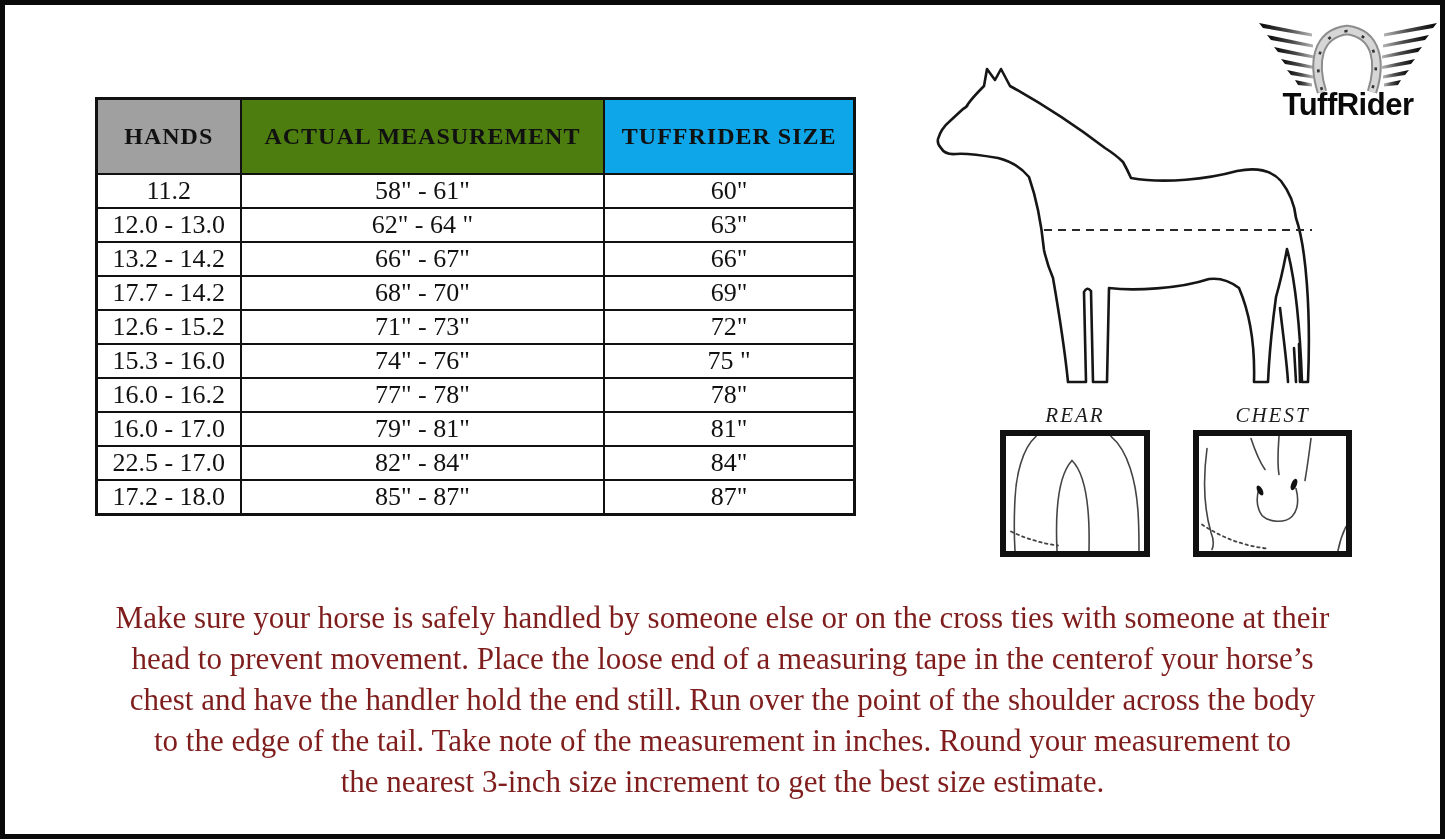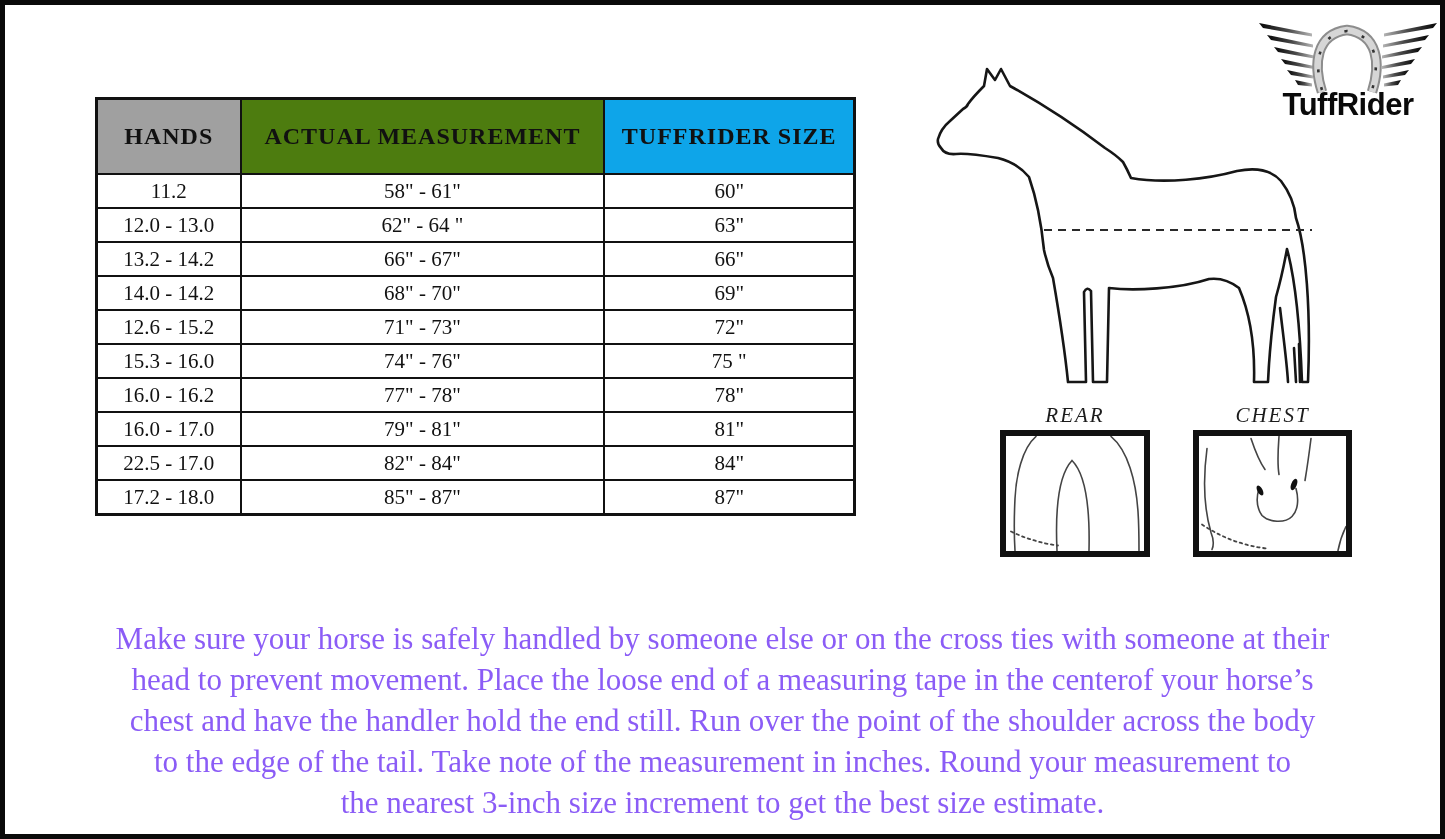--- a/index.html
+++ b/index.html
@@ -26,21 +26,21 @@
     height:71px;
     font-size:24px;
     font-weight:bold;
     letter-spacing:1px;
     text-align:center;
     background:#a0a0a0;
   }
   .size-table td{
     border:2px solid #111;
     height:32px;
-    font-size:21px;
+    font-size:26px;
     text-align:center;
     vertical-align:middle;
     padding:0;
     white-space:nowrap;
   }
   
   .logo-svg{position:absolute;left:1249px;top:11px;}
   .horse-svg{position:absolute;left:905px;top:45px;}
   .diagram-label{
     position:absolute;top:398px;
@@ -59,22 +59,21 @@
     background:#fff;
   }
   .box-rear{left:995px;width:150px;height:127px;}
   .box-chest{left:1188px;width:159px;height:127px;}
   
   .instructions{
     position:absolute;left:0;right:0;top:592px;
     text-align:center;
     font-size:31px;
     line-height:41px;
-    color:#8b5cf6;
-    margin-top:21px;
+    color:#7f1d1d;
   }
   .instructions div{white-space:nowrap;}
 </style>
 </head>
 <body>
 
 <div class="frame">
 
   <table class="size-table">
     <colgroup>
@@ -99,21 +98,21 @@
           <td>12.0 - 13.0</td>
           <td>62" - 64 "</td>
           <td>63"</td>
         </tr>
       <tr>
           <td>13.2 - 14.2</td>
           <td>66" - 67"</td>
           <td>66"</td>
         </tr>
       <tr>
-          <td>14.0 - 14.2</td>
+          <td>17.7 - 14.2</td>
           <td>68" - 70"</td>
           <td>69"</td>
         </tr>
       <tr>
           <td>12.6 - 15.2</td>
           <td>71" - 73"</td>
           <td>72"</td>
         </tr>
       <tr>
           <td>15.3 - 16.0</td>

